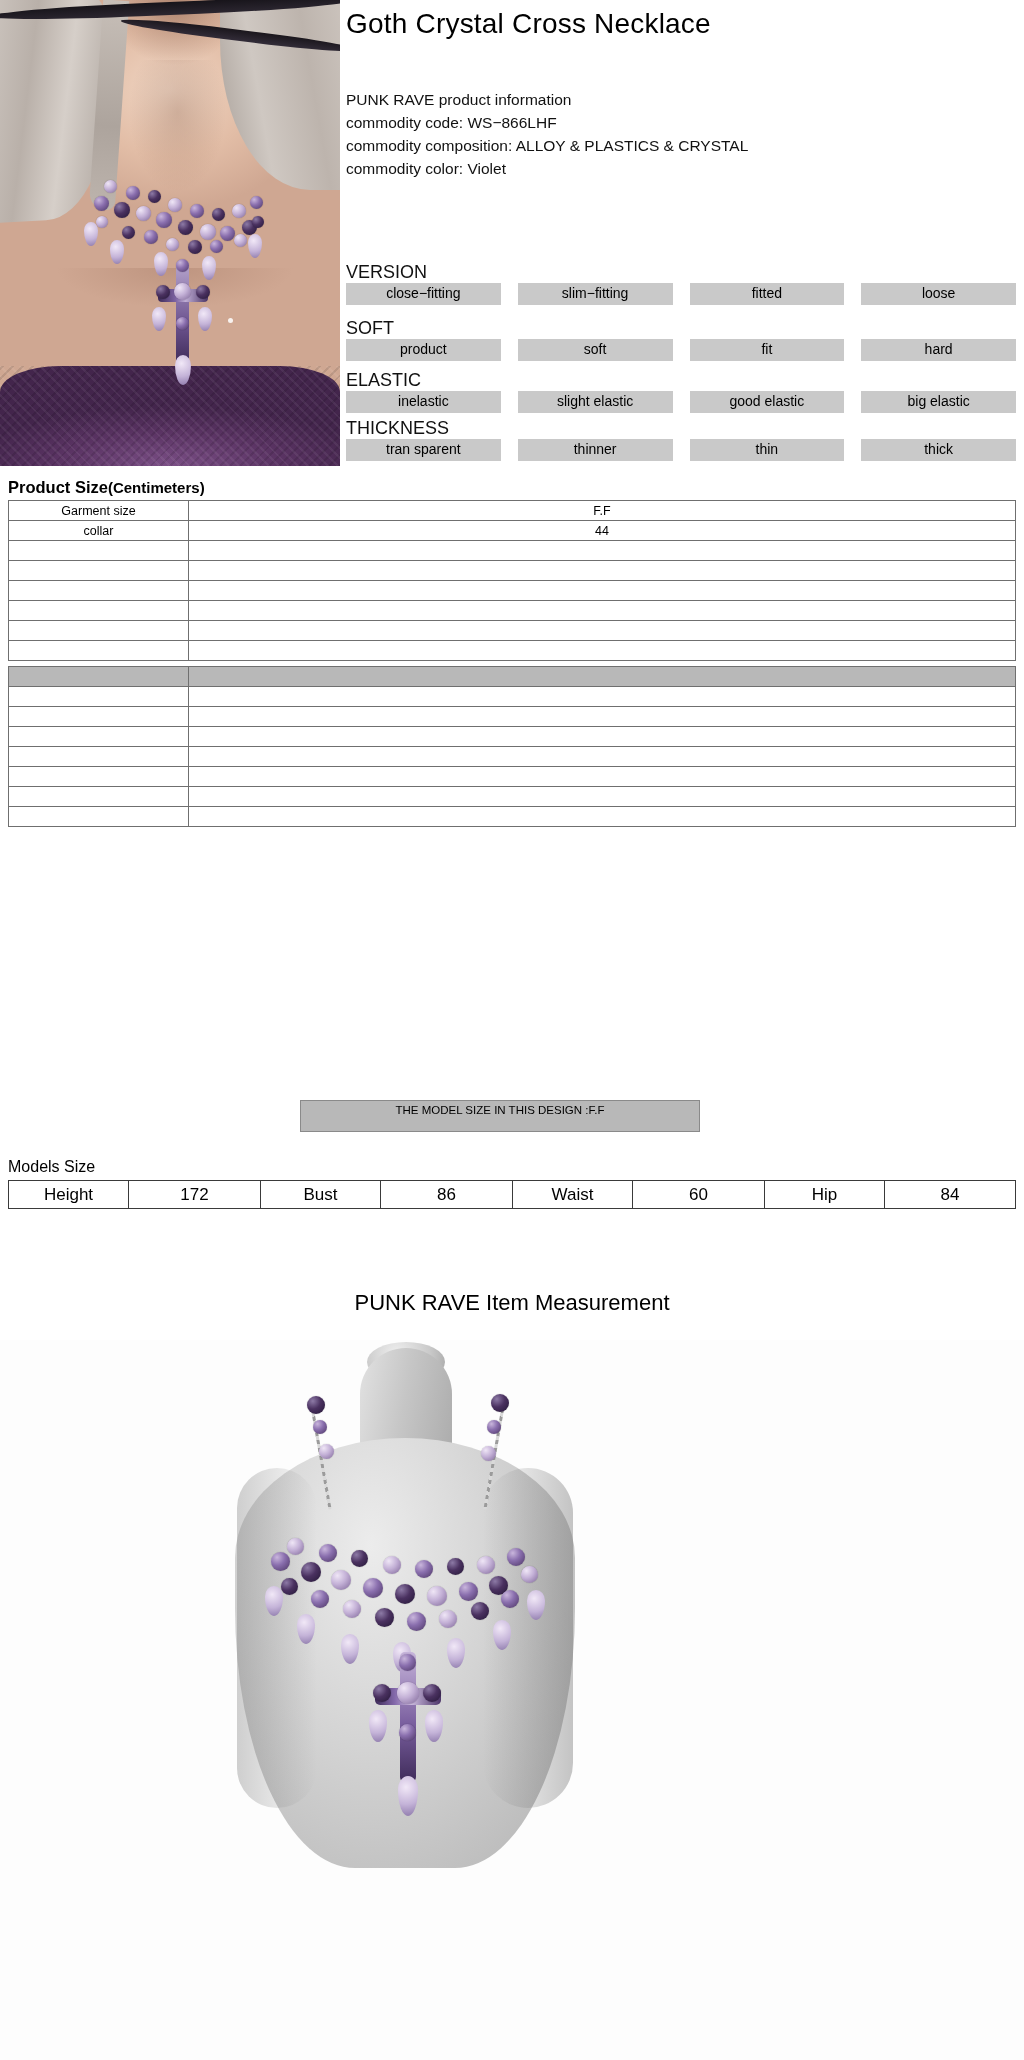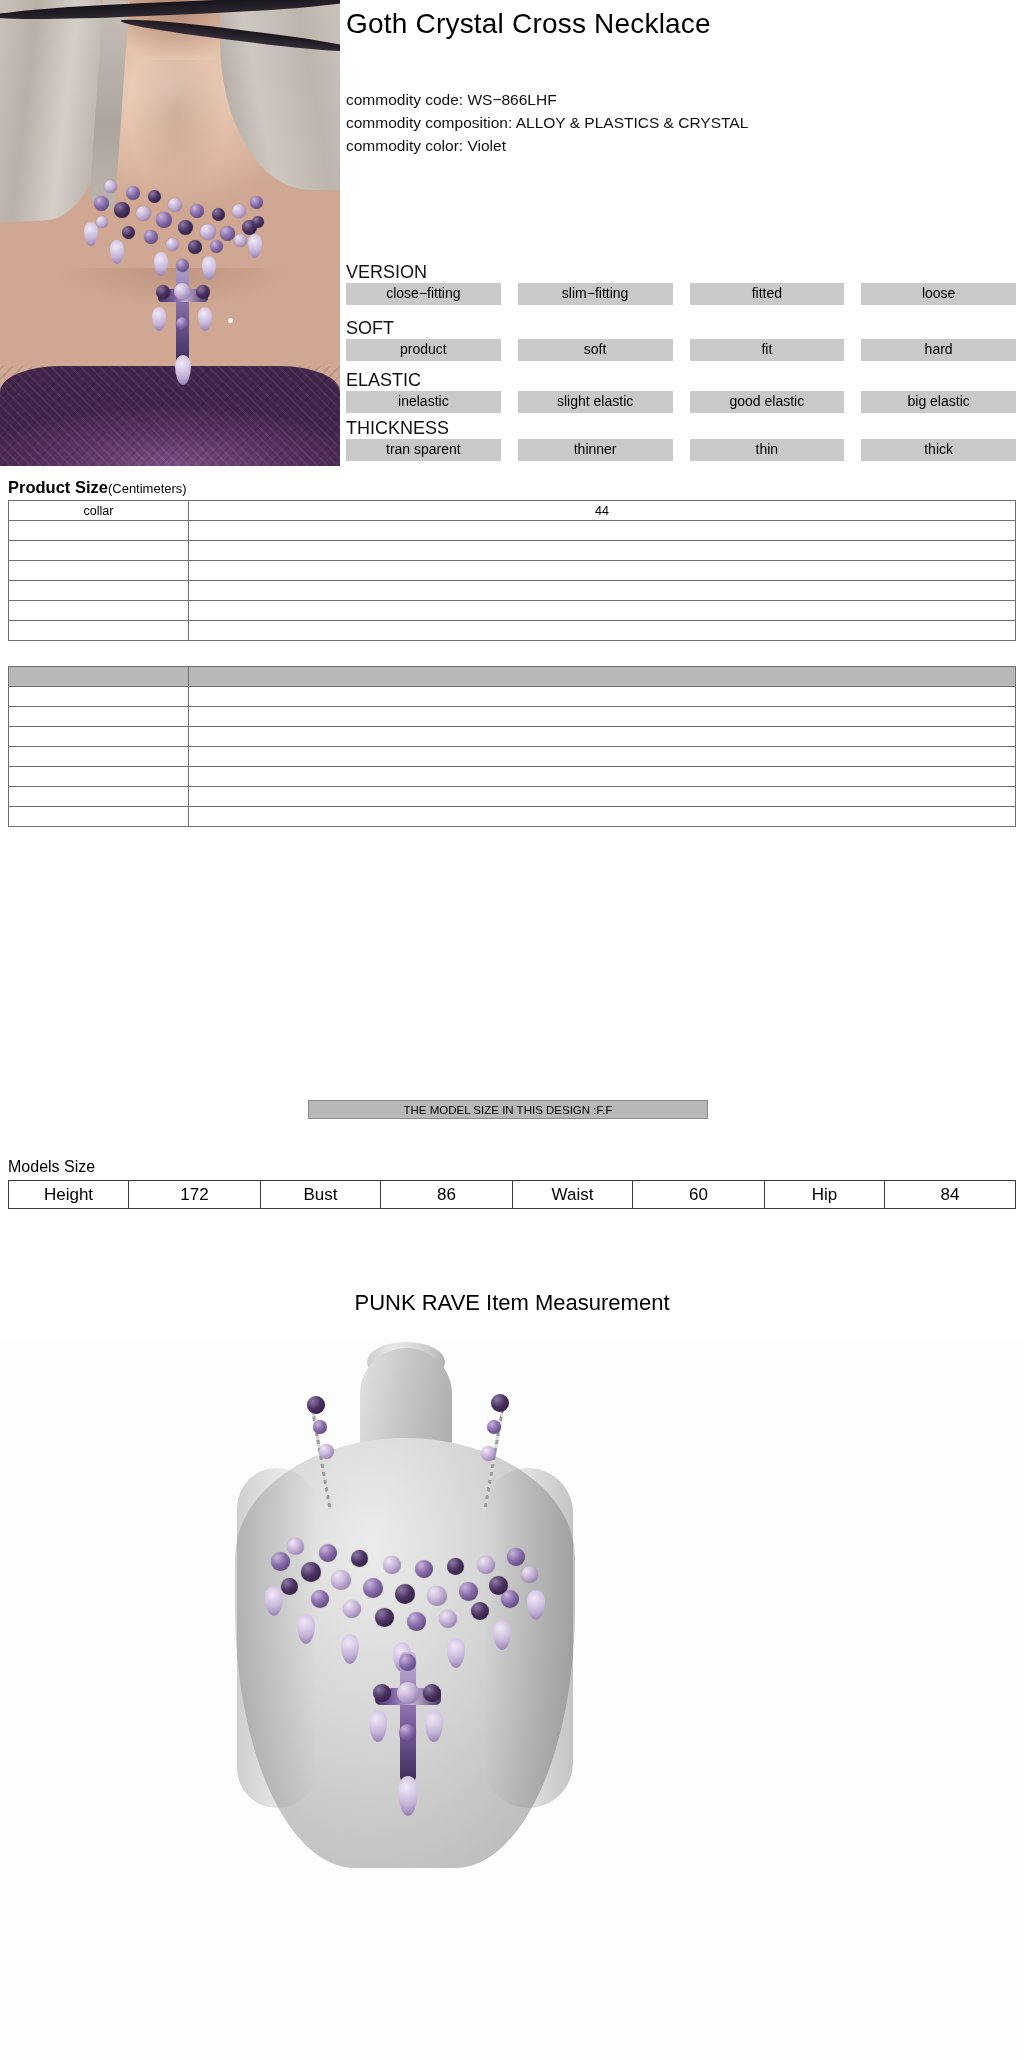--- a/index.html
+++ b/index.html
@@ -185,21 +185,21 @@
     position: relative;
   }
 
   
   .section-title {
     position: absolute;
     font-weight: bold;
     font-size: 16.5px;
     color: #000;
   }
-  .section-title .sub { font-weight: normal; font-size: 13px; }
+  .section-title .sub { font-weight: bold; font-size: 15px; }
 
   table.grid {
     border-collapse: collapse;
     position: absolute;
     table-layout: fixed;
   }
   table.grid td {
     border: 1px solid #6f6f6f;
     height: 20px;
     font-size: 12.5px;
@@ -378,20 +378,21 @@
         <div class="drop" style="left:0px;  top:52px;"></div>
         <div class="drop" style="left:46px; top:52px;"></div>
         <div class="drop" style="left:23px; top:100px; width:16px; height:30px;"></div>
       </div>
       <div class="mp-dot"></div>
     </div>
 
     <div class="head-title">Goth Crystal Cross Necklace</div>
 
     <div class="info-block">
+      <div>PUNK RAVE product information</div>
       <div>commodity code: WS−866LHF</div>
       <div>commodity composition: ALLOY &amp; PLASTICS &amp; CRYSTAL</div>
       <div>commodity color: Violet</div>
     </div>
 
     <div class="spec-group" style="top:262px;">
       <div class="spec-label">VERSION</div>
       <div class="spec-row">
         <div class="spec-cell">close−fitting</div>
         <div class="spec-cell">slim−fitting</div>
@@ -435,20 +436,24 @@
     <span>Product Size</span><span class="sub">(Centimeters)</span>
   </div>
 
   <table class="grid" style="left:8px; top:500px; width:1008px;">
     <colgroup>
         <col style="width:180px">
         <col>
       </colgroup>
     <tbody>
       <tr>
+        <td>Garment size</td>
+        <td>F.F</td>
+      </tr>
+      <tr>
         <td>collar</td>
         <td>44</td>
       </tr>
       <tr>
           <td></td>
           <td></td>
         </tr>
       <tr>
           <td></td>
           <td></td>
@@ -506,21 +511,21 @@
           <td></td>
           <td></td>
         </tr>
       <tr>
           <td></td>
           <td></td>
         </tr>
     </tbody>
   </table>
 
-  <div class="model-note" style="left:308px; top:1100px; width:400px; height:19px; top:1100px;">THE MODEL SIZE IN THIS DESIGN :F.F</div>
+  <div class="model-note" style="left:300px; top:1100px; width:400px; height:32px; top:1100px;">THE MODEL SIZE IN THIS DESIGN :F.F</div>
 
   <div class="section-title" style="left:8px; top:1158px; font-weight:normal; font-size:16px;">Models Size</div>
 
   <table class="models" style="left:8px; top:1180px; width:1008px;">
     <colgroup>
       <col style="width:120px">
         <col style="width:132px">
       <col style="width:120px">
         <col style="width:132px">
       <col style="width:120px">

